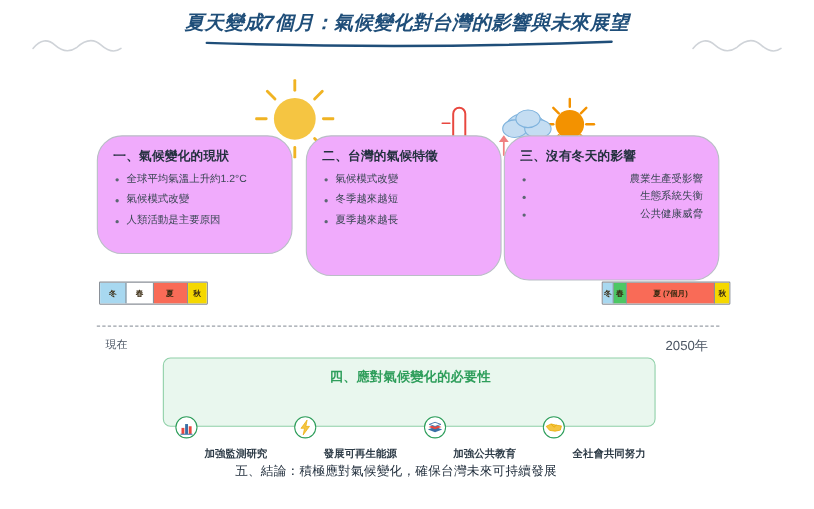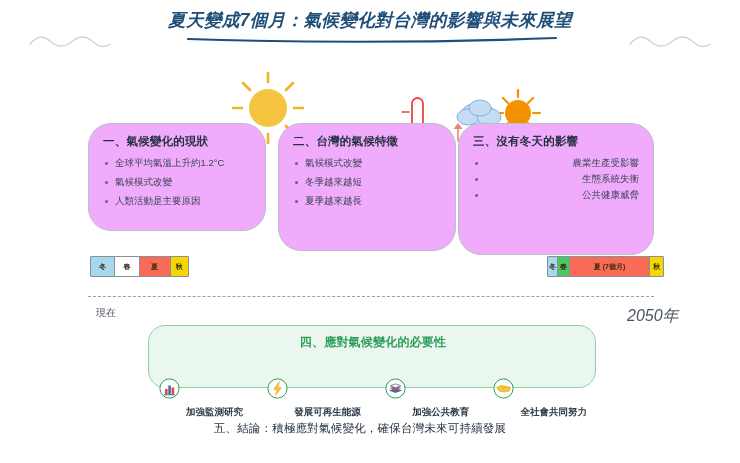--- a/index.html
+++ b/index.html
@@ -169,34 +169,33 @@
     border-top: 1.5px dashed #9aa0a8;
   }
   #label-now {
     position: absolute;
     left: 96px; top: 306px;
     font-size: 10px;
     color: #4b5563;
   }
   #label-2050 {
     position: absolute;
-    left: 627px; top: 306px;
-    font-size: 16px;
+    left: 605px; top: 306px;
+    font-size: 12px;
     color: #4b5563;
-    font-style: italic;
   }
 
   
   #solutions {
     position: absolute;
     left: 148px; top: 325px;
     width: 448px; height: 63px;
     background: #e9f7ee;
     border: 1px solid #8fd0a8;
-    border-radius: 17px;
+    border-radius: 7px;
     box-sizing: border-box;
   }
   #solutions-title {
     position: absolute;
     left: 0; top: 8px;
     width: 448px;
     text-align: center;
     font-size: 12px;
     font-weight: bold;
     color: #2e9e5b;

